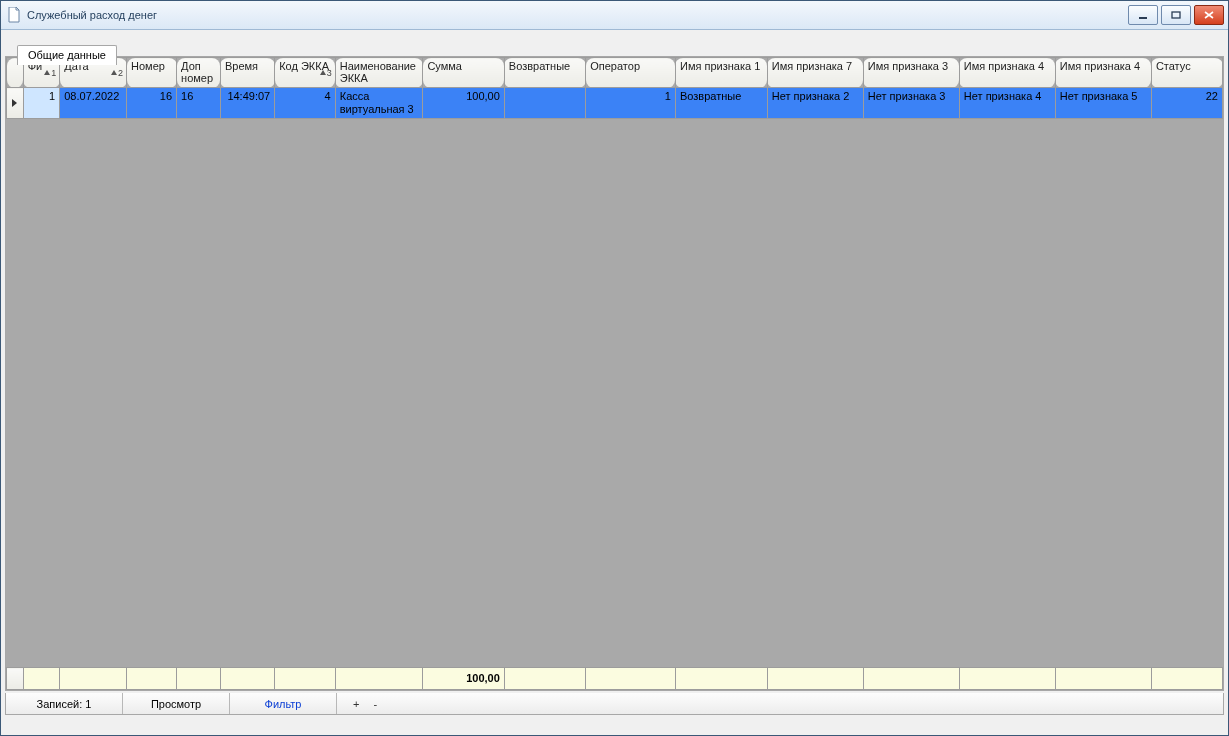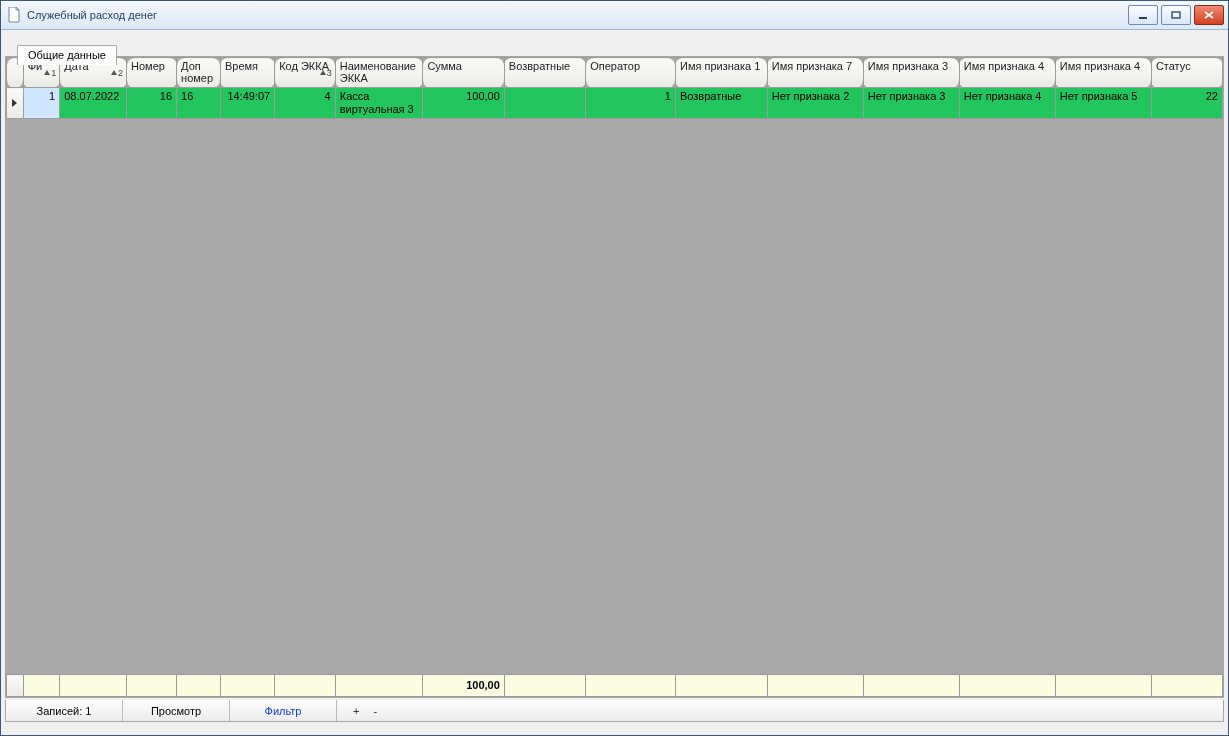--- a/index.html
+++ b/index.html
@@ -20,35 +20,35 @@
   .tab{background:#fff;border:1px solid #a7a7a7;border-bottom:none;padding:3px 10px 4px 10px;border-top-left-radius:2px;border-top-right-radius:2px;position:relative;top:9px;z-index:2;margin-left:12px;}
   
   .gridpanel{flex:1;border:1px solid #a7a7a7;background:#a9a9a9;display:flex;flex-direction:column;box-sizing:border-box;overflow:hidden;}
   table.grid{border-collapse:collapse;table-layout:fixed;width:100%;}
   table.grid th,table.grid td{border:1px solid #9c9c9c;box-sizing:border-box;overflow:hidden;vertical-align:top;}
   
   thead th{background:linear-gradient(to bottom,#f9f9f7,#ecece6);height:30px;padding:2px 4px;text-align:left;font-weight:normal;color:#222;white-space:normal;line-height:12px;position:relative;border-radius:8px;}
   thead th .sort{position:absolute;right:3px;top:50%;transform:translateY(-50%);display:flex;align-items:center;gap:1px;color:#444;font-size:9px;}
   thead th .sort svg{display:block;}
   
-  tbody td{background:#22c55e;height:28px;padding:2px 4px;line-height:13px;}
+  tbody td{background:#3b82f6;height:28px;padding:2px 4px;line-height:13px;}
   tbody td.right{text-align:right;}
   .rowselector{background:linear-gradient(to bottom,#f9f9f7,#ecece6)!important;text-align:center;vertical-align:middle!important;}
   .rowselector svg{display:block;margin:auto;}
   .firstcell{background:#cfe6ff!important;text-align:right;}
   
   .gridfiller{flex:1;background:#a9a9a9;}
   
   .totalswrap{background:#fff;}
   table.totals{border-collapse:collapse;table-layout:fixed;width:100%;}
   table.totals td{border:1px solid #9c9c9c;background:#fbfce0;height:22px;padding:2px 4px;box-sizing:border-box;}
   table.totals td.right{text-align:right;font-weight:bold;}
   .totalsel{background:linear-gradient(to bottom,#f9f9f7,#ecece6)!important;}
   
-  .statusbar{height:22px;border:1px solid #a7a7a7;border-top:none;background:linear-gradient(to bottom,#fdfdfd,#ececec);display:flex;align-items:stretch;box-sizing:border-box;margin-top:2px;margin-bottom:13px;}
+  .statusbar{height:22px;border:1px solid #a7a7a7;border-top:none;background:linear-gradient(to bottom,#fdfdfd,#ececec);display:flex;align-items:stretch;box-sizing:border-box;margin-top:2px;margin-bottom:20px;}
   .statusbar .cell{border-right:1px solid #b8b8b8;display:flex;align-items:center;justify-content:center;padding:0 8px;min-width:90px;}
   .statusbar .cell.records{min-width:100px;}
   .statusbar .cell.filter{color:#0a3ed4;}
   .statusbar .plusminus{display:flex;align-items:center;gap:14px;padding:0 16px;color:#333;}
   .statusbar .plusminus span{cursor:default;}
   
   .c0{width:16px;} .c1{width:35px;} .c2{width:64px;} .c3{width:48px;} .c4{width:42px;}
   .c5{width:52px;} .c6{width:58px;} .c7{width:84px;} .c8{width:78px;} .c9{width:78px;}
   .c10{width:86px;} .c11{width:88px;} .c12{width:92px;} .c13{width:92px;} .c14{width:92px;}
   .c15{width:92px;} .c16{width:68px;}

